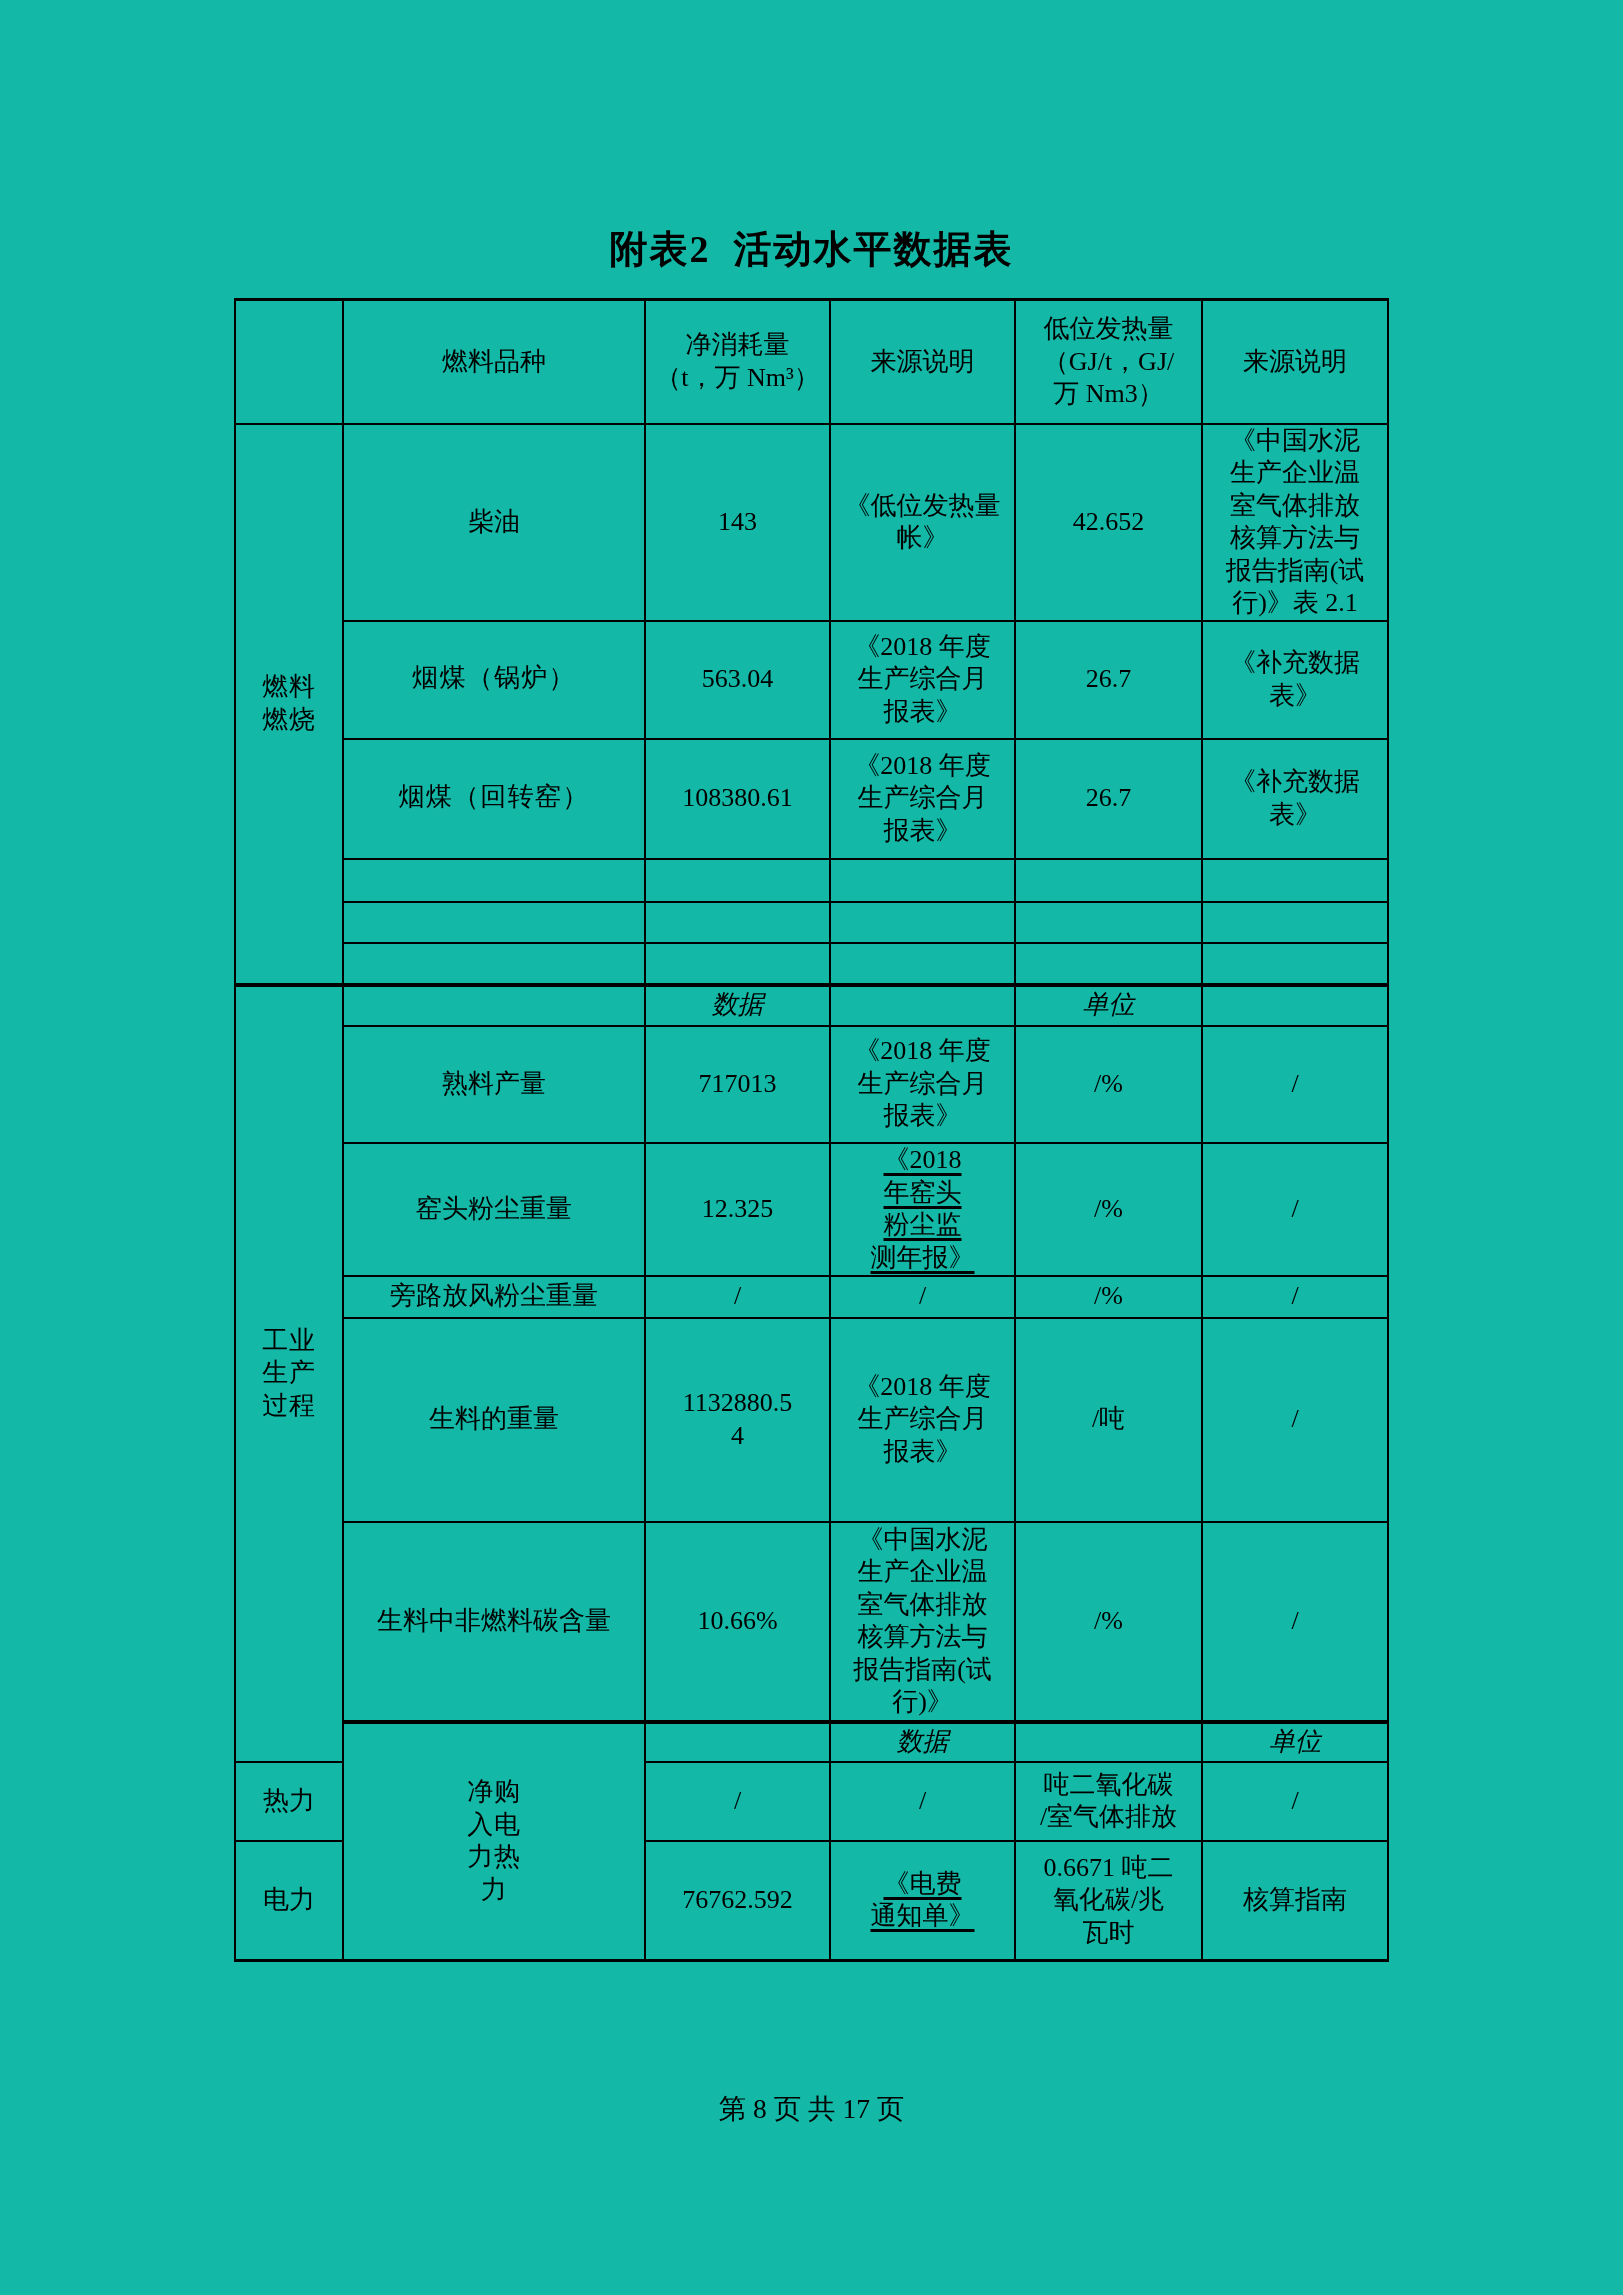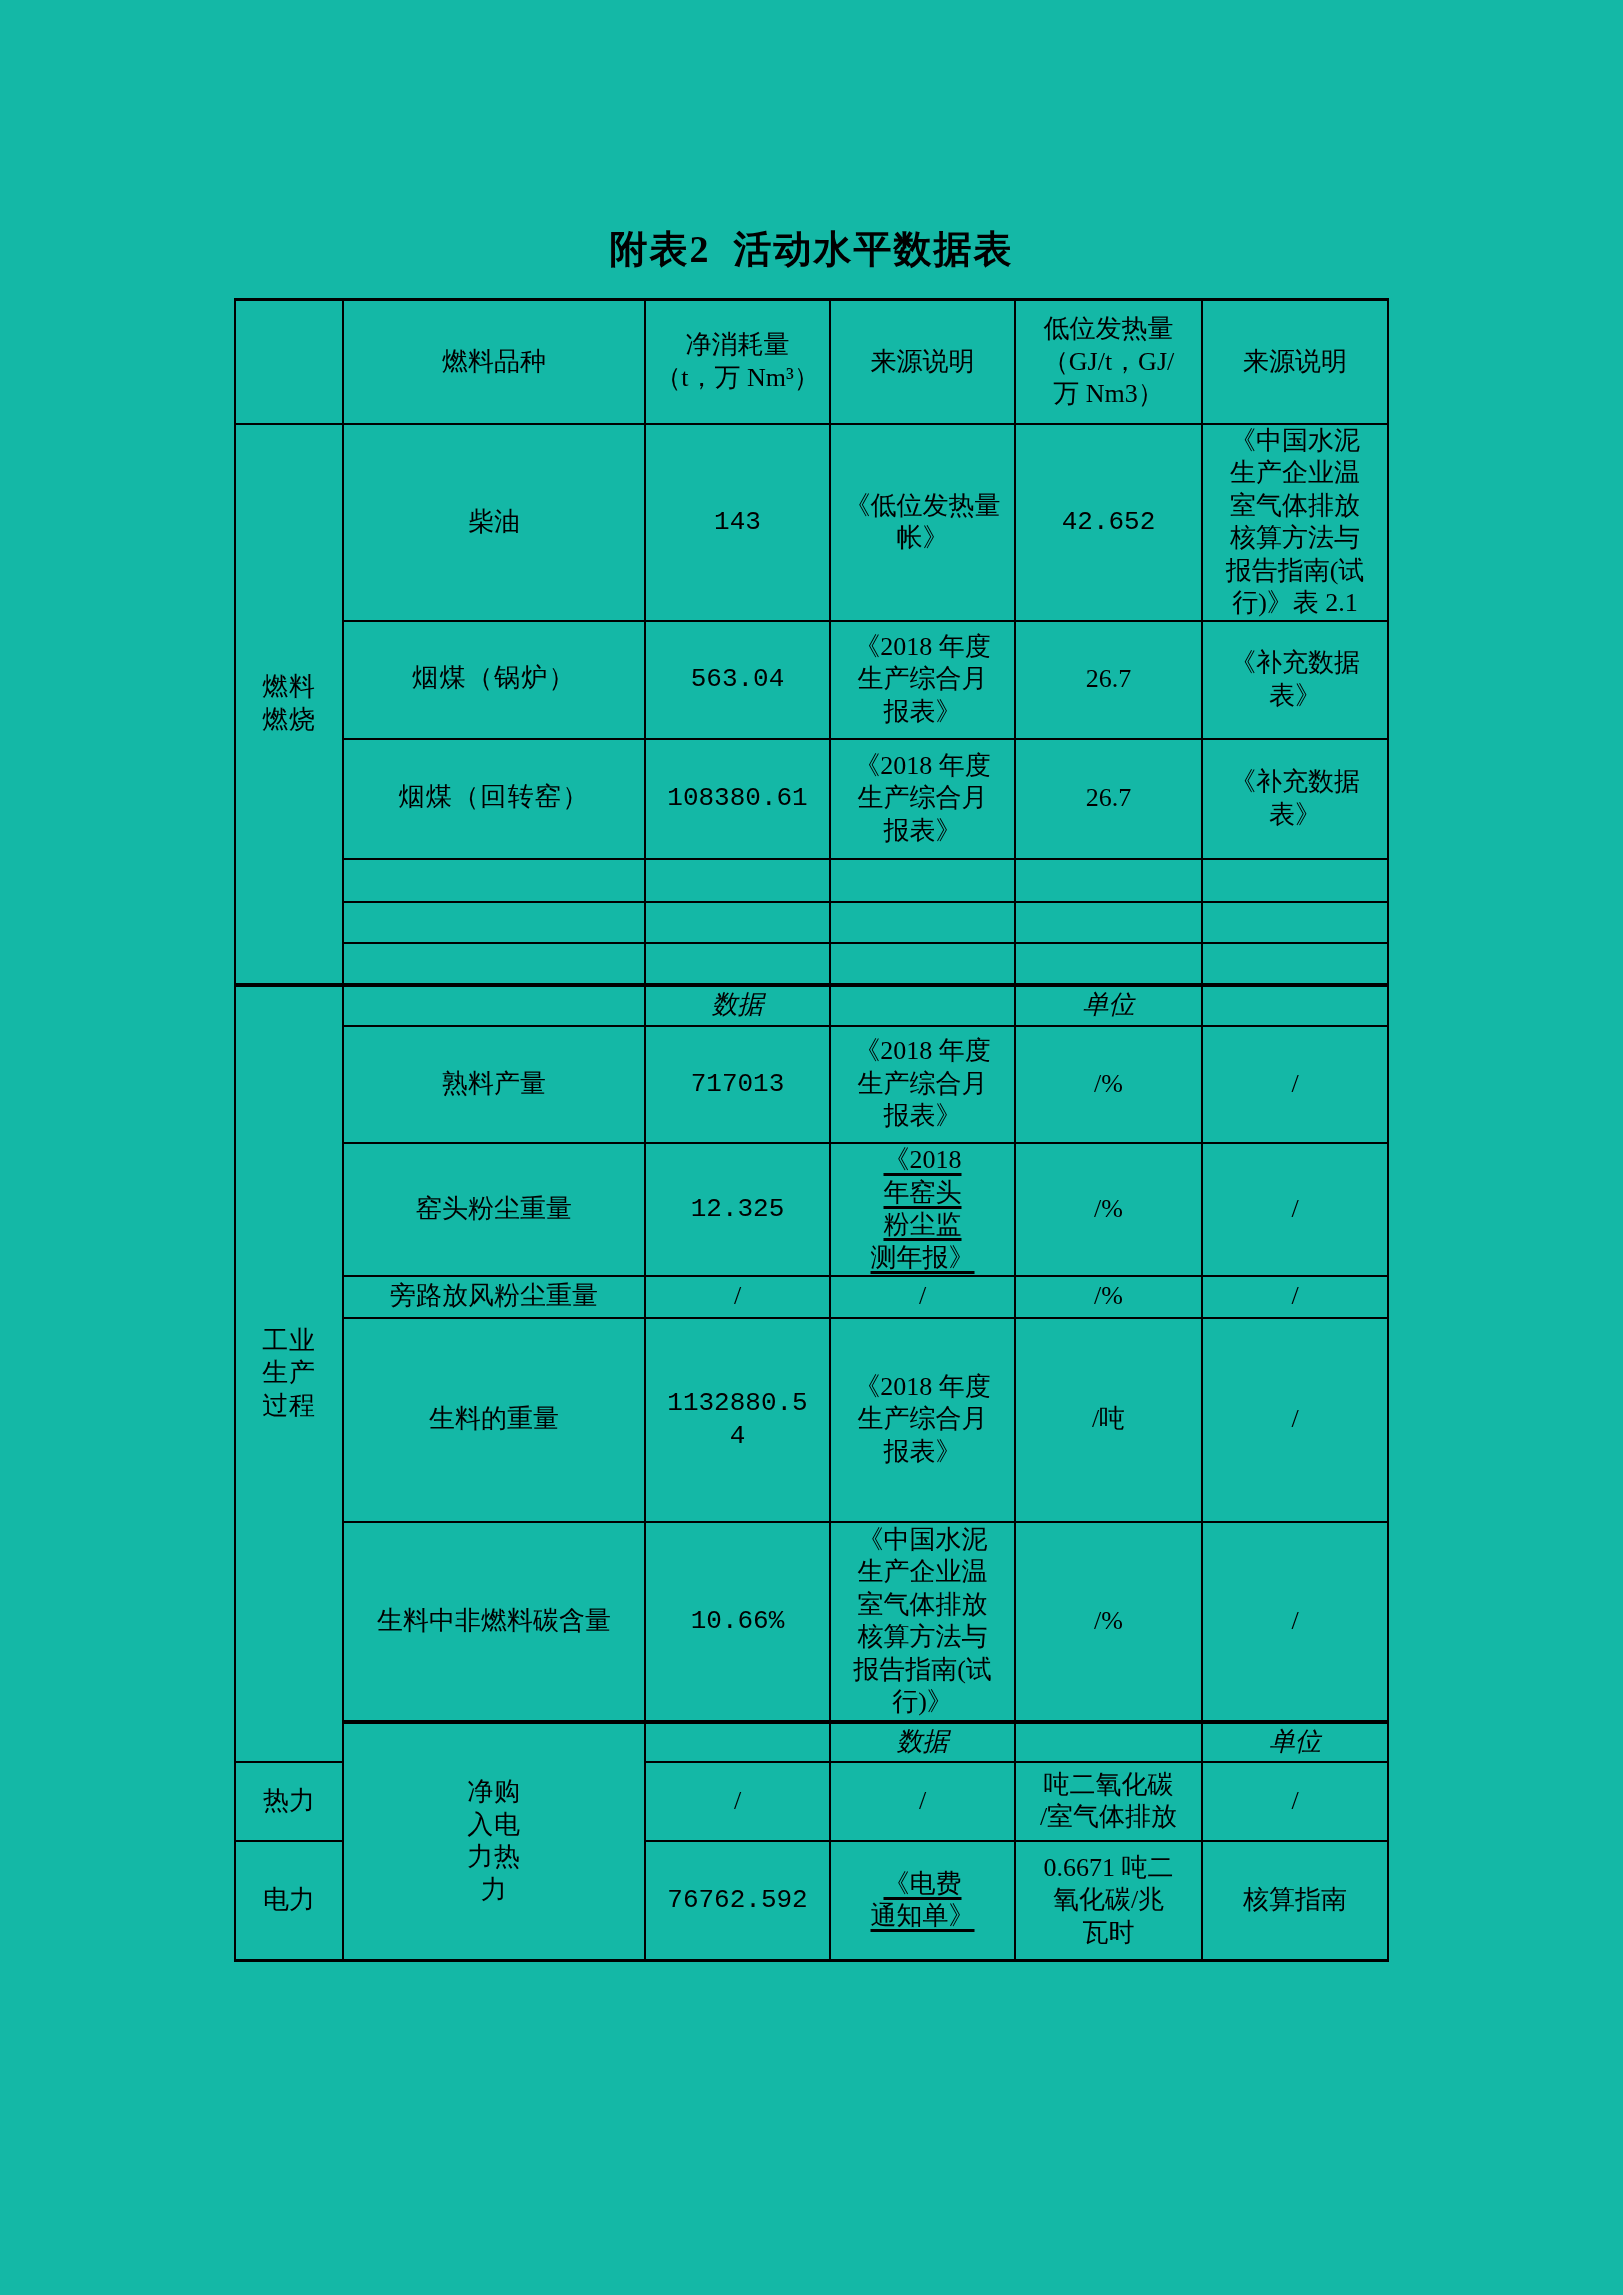--- a/index.html
+++ b/index.html
@@ -23,21 +23,21 @@
     border:2px solid #000; border-top-width:2.6px; border-bottom-width:2.6px;
     text-align:center; vertical-align:middle;
     font-size:26px; line-height:1.25; white-space:pre-line;
     padding:0; overflow:visible;
   }
   tr.sec td { border-top-width:4.6px; }
   td.grp { font-size:26px; line-height:1.32; letter-spacing:0.7px; }
   td.hdr { font-size:26px; line-height:1.3; }
   td.sub { font-size:26px;font-style:italic; }
   td.num {
-    font-family:Liberation Mono, monospace;
+    font-family:Liberation Serif, serif;
     font-size:30px; letter-spacing:0px;
   }
   td.gap { line-height:2.9;border-radius:7px; }
   td.snum { font-size:27.5px; }
   td.name-sans {
     font-family:Liberation Mono, monospace;
     font-size:26px; letter-spacing:1.3px;
   }
   td.big {
     font-size:47px; line-height:0.72;
@@ -221,15 +221,16 @@
       <td class="big">《电费
 通知单》</td>
       <td>0.6671 吨二
 氧化碳/兆
 瓦时</td>
       <td>核算指南</td>
     </tr>
   </tbody>
     </table>
 
+  <div class="doc-footer">第 8 页 共 17 页</div>
 
 </div>
 
 
 </body></html>

